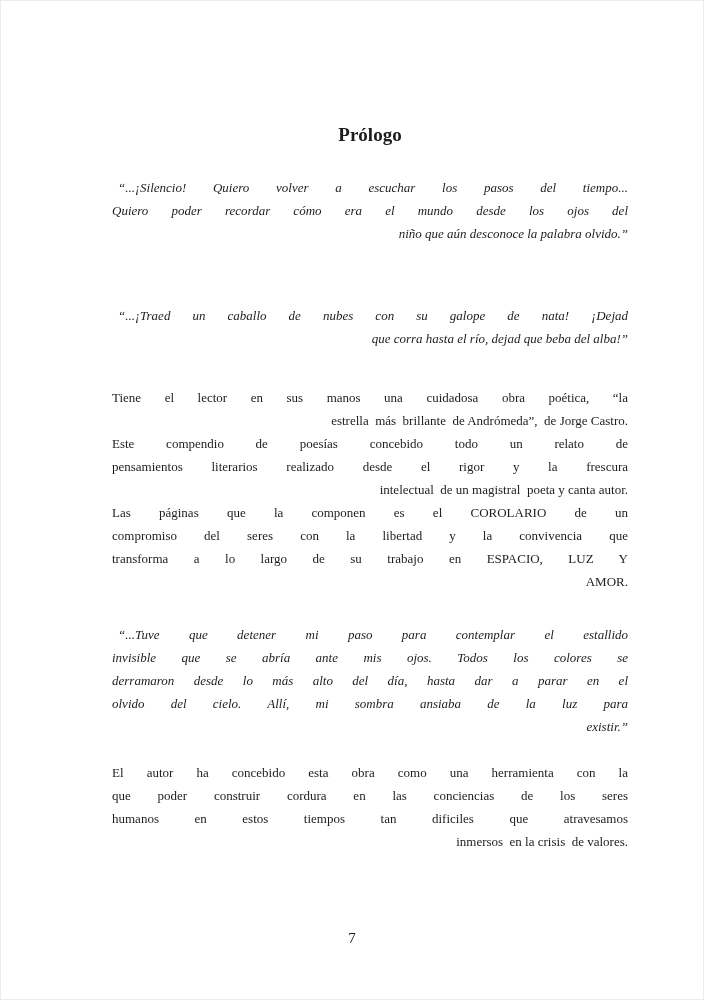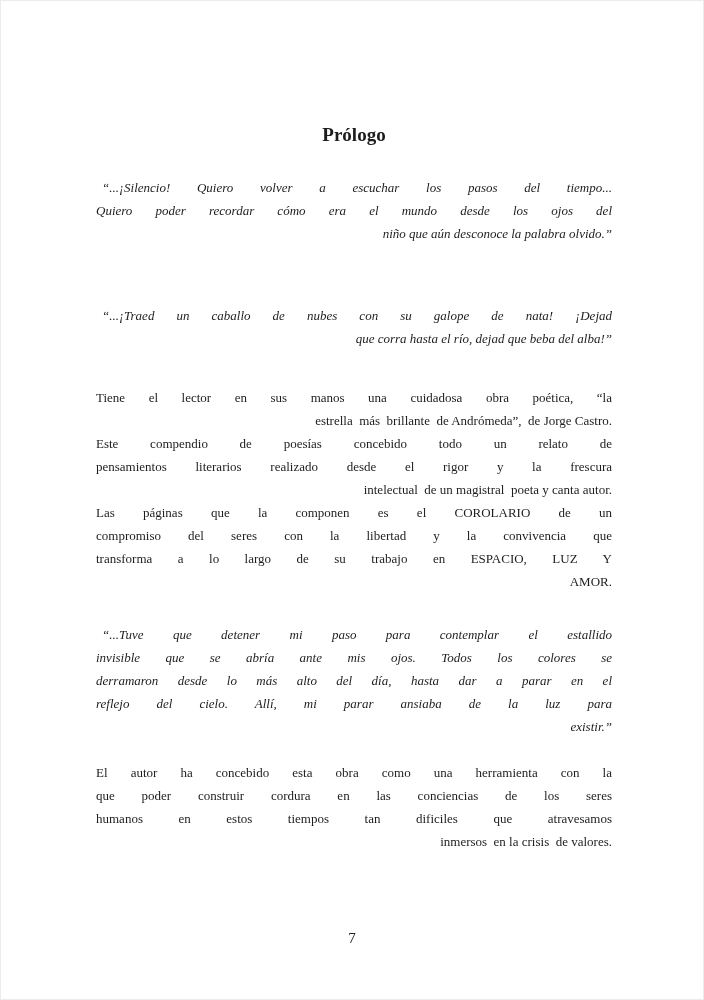--- a/index.html
+++ b/index.html
@@ -12,21 +12,21 @@
     width: 704px;
     height: 1000px;
     background: #ffffff;
     box-shadow: inset 0 0 0 1px #ececec;
     font-family: "Liberation Serif", "DejaVu Serif", serif;
     color: #1d1d1d;
     overflow: hidden;
   }
   .content {
     position: absolute;
-    left: 96px;
+    left: 112px;
     width: 516px;
     top: 0;
   }
   .title {
     margin: 123px 0 0 0;
     font-size: 19px;
     line-height: 23px;
     font-weight: bold;
     text-align: center;
   }
@@ -91,21 +91,21 @@
         <div class="block paragraph block-4">
           <div class="line jline">Las páginas que la componen es el COROLARIO de un</div>
           <div class="line jline">compromiso del seres con la libertad y la convivencia que</div>
           <div class="line jline">transforma a lo largo de su trabajo en ESPACIO, LUZ Y</div>
           <div class="line lline">AMOR.</div>
         </div>
         <div class="block quote block-5">
           <div class="line jline indent">“...Tuve que detener mi paso para contemplar el estallido</div>
           <div class="line jline">invisible que se abría ante mis ojos. Todos los colores se</div>
           <div class="line jline">derramaron desde lo más alto del día, hasta dar a parar en el</div>
-          <div class="line jline">reflejo del cielo. Allí, mi parar ansiaba de la luz para</div>
+          <div class="line jline">olvido del cielo. Allí, mi sombra ansiaba de la luz para</div>
           <div class="line lline">existir.”</div>
         </div>
         <div class="block paragraph block-6">
           <div class="line jline">El autor ha concebido esta obra como una herramienta con la</div>
           <div class="line jline">que poder construir cordura en las conciencias de los seres</div>
           <div class="line jline">humanos en estos tiempos tan dificiles que atravesamos</div>
           <div class="line lline">inmersos  en la crisis  de valores.</div>
         </div>
       </div>
   </div>

